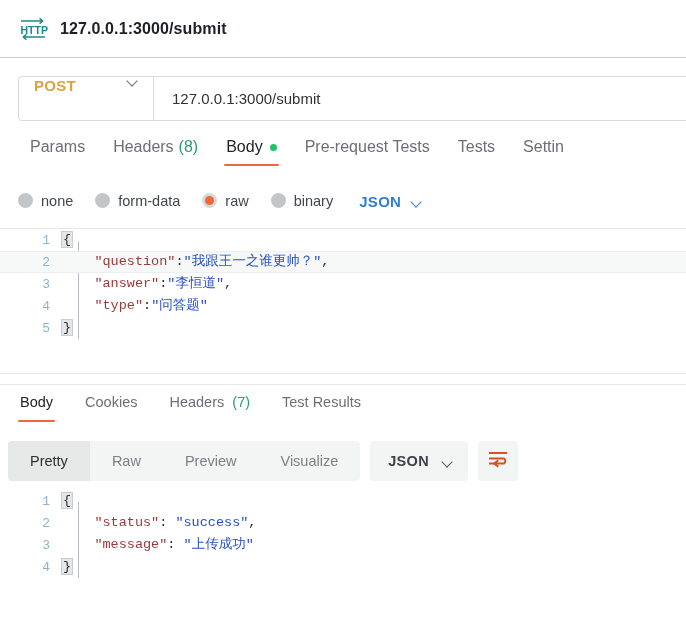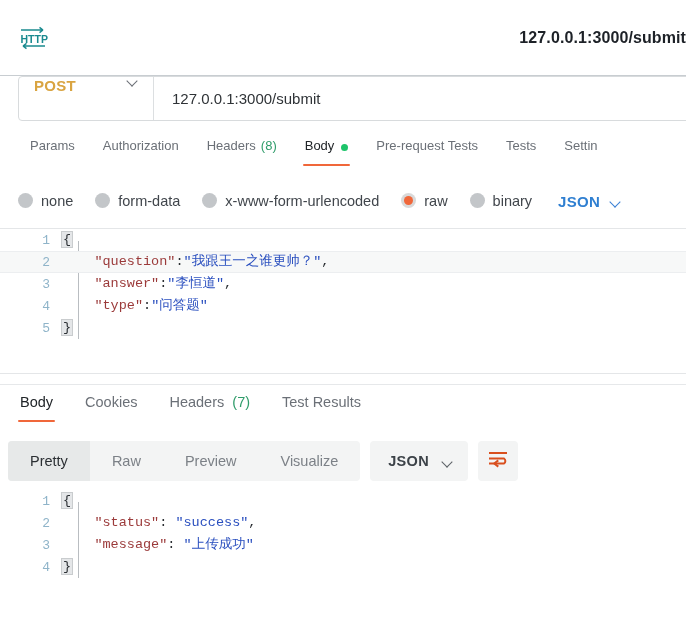--- a/index.html
+++ b/index.html
@@ -14,26 +14,25 @@
     position: relative;
     width: 686px;
     height: 634px;
     background: #ffffff;
   }
 
   
   .req-header {
     position: absolute;
     left: 0; top: 0;
-    width: 686px; height: 76px;
+    width: 686px; height: 58px;
     border-bottom: 1px solid #c8cdd1;
     display: flex;
     align-items: center;
     padding-left: 18px;
-    justify-content: space-between;
   }
   .http-icon {
     width: 30px; height: 26px;
     position: relative;
     margin-right: 12px;
     flex: 0 0 auto;
   }
   .http-icon svg { display:block; }
   .req-title {
     font-size: 16px;
@@ -108,21 +107,21 @@
     align-items: flex-start;
     padding-left: 16px;
     overflow: hidden;
   }
   .tab {
     position: relative;
     height: 38px;
     display: flex;
     align-items: flex-start;
     padding: 2px 14px 0 14px;
-    font-size: 13px;
+    font-size: 16px;
     color: #6b7077;
     white-space: nowrap;
     cursor: pointer;
   }
   .tab .cnt { color: #2f9c6a; margin-left: 5px; }
   .tab.active { color: #212529; }
   .tab .dot {
     width: 7px; height: 7px;
     border-radius: 50%;
     background: #1ec46a;
@@ -371,23 +370,20 @@
     </div>
     <div class="vsep"></div>
     <input class="url-input" type="text" value="127.0.0.1:3000/submit" placeholder="Enter request URL" style="">
   </div>
 
   <div class="req-tabs">
     <div class="tab">
       <span>Params</span>
     </div>
     <div class="tab">
-      <span>Authorization</span>
-    </div>
-    <div class="tab">
       <span>Headers</span>
       <span class="cnt">(8)</span>
     </div>
     <div class="tab active">
       <span>Body</span>
       <span class="dot"></span>
     </div>
     <div class="tab">
       <span>Pre-request Tests</span>
     </div>
@@ -400,24 +396,20 @@
   </div>
 
   <div class="body-modes">
     <div class="mode">
       <span class="radio"></span>
       <span class="mode-label">none</span>
     </div>
     <div class="mode">
       <span class="radio"></span>
       <span class="mode-label">form-data</span>
-    </div>
-    <div class="mode">
-      <span class="radio"></span>
-      <span class="mode-label">x-www-form-urlencoded</span>
     </div>
     <div class="mode">
       <span class="radio sel"></span>
       <span class="mode-label">raw</span>
     </div>
     <div class="mode">
       <span class="radio"></span>
       <span class="mode-label">binary</span>
     </div>
     <div class="json-select">

